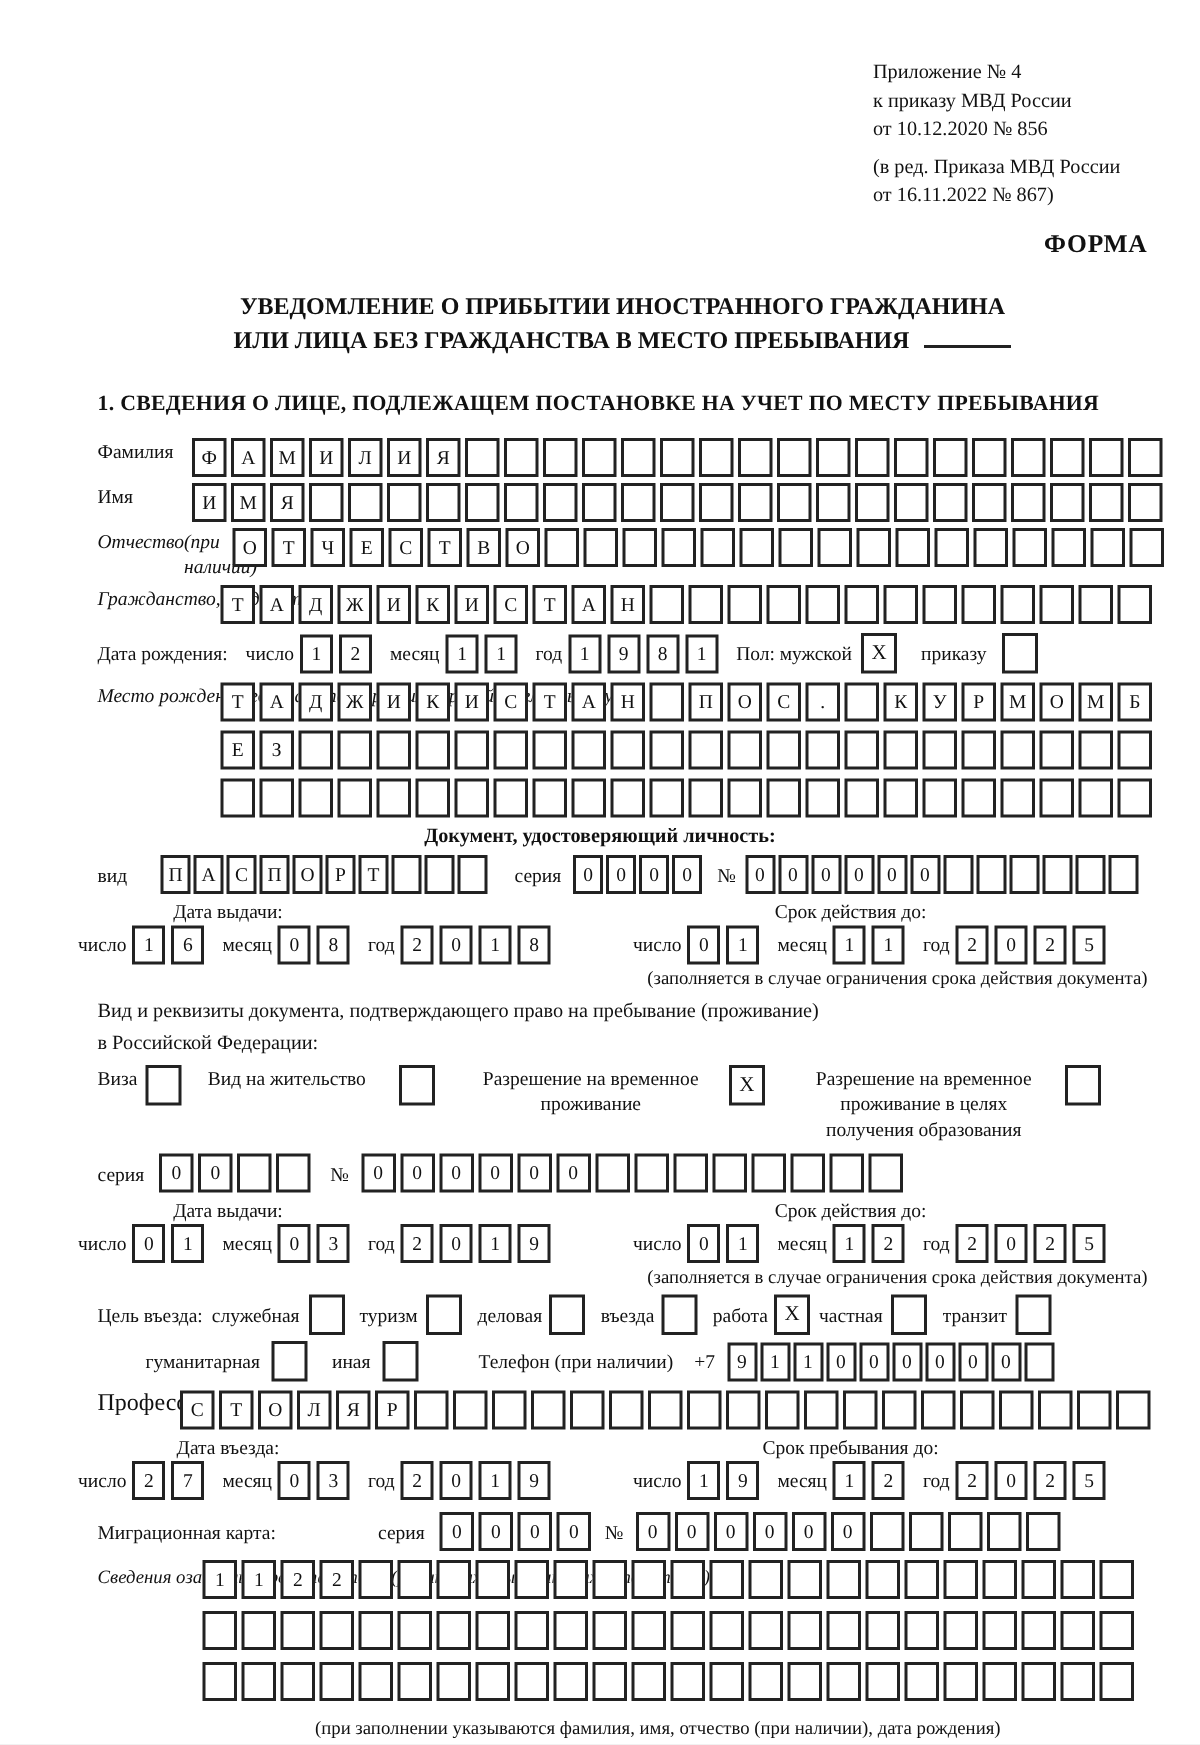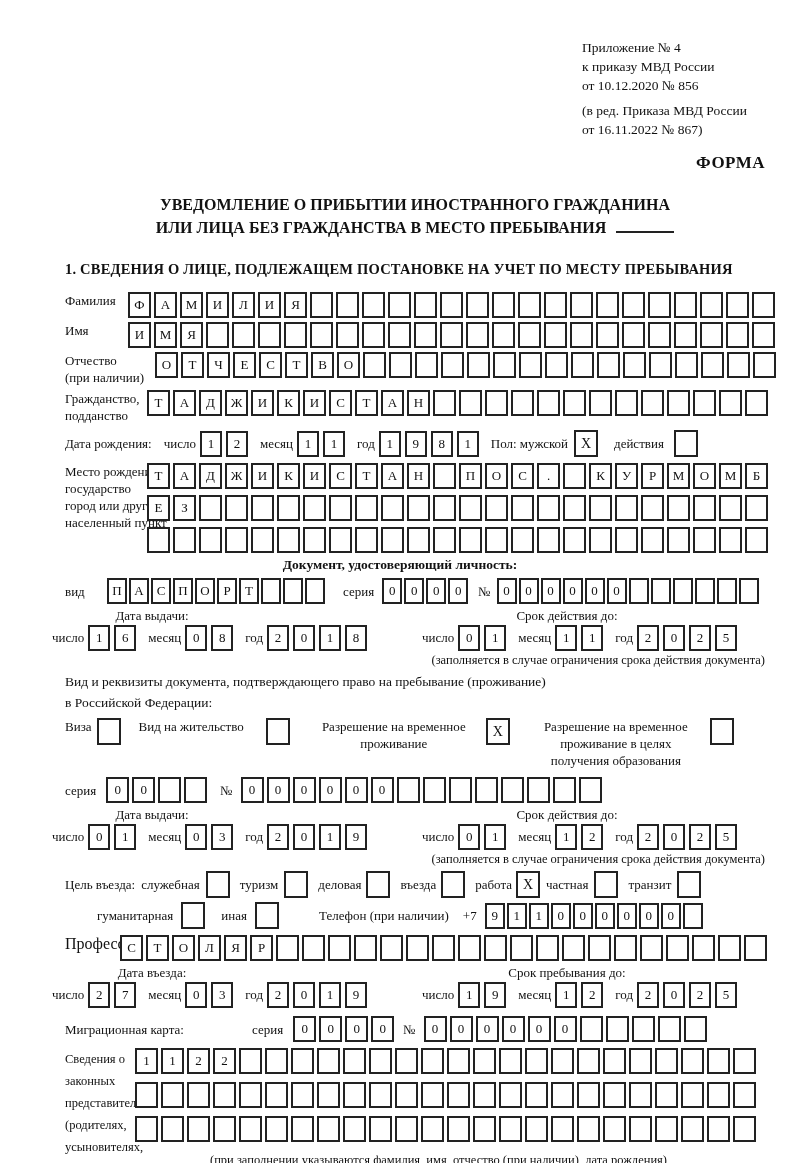--- a/index.html
+++ b/index.html
@@ -12,21 +12,21 @@
   .refblock{margin-left:517px;font-size:13.5px;line-height:19px;}
   .refblock .grp2{margin-top:6px;}
   .forma{text-align:right;font-weight:bold;font-size:17px;margin-top:14px;letter-spacing:.5px;}
   
   .title{text-align:center;font-weight:bold;font-size:16px;line-height:23px;margin-top:20px;}
   .blank{display:inline-block;width:58px;border-bottom:2px solid #222;height:14px;margin-left:10px;}
   .sec1{font-weight:bold;font-size:14.5px;margin-top:22px;margin-bottom:14px;letter-spacing:.2px;}
   
   .row{display:flex;align-items:flex-start;margin-bottom:4px;font-size:13px;line-height:17px;}
   .lbl{flex:none;}
-  .stack{display:flex;flex-direction:column;flex:none;}
+  .stack{display:flex;flex-direction:row;flex:none;font-style:italic;}
   .boxes{display:flex;flex:none;}
   .bx{flex:none;display:inline-block;width:19px;height:22px;border:2px solid #222;
       margin-right:3px;text-align:center;font-size:13px;line-height:22px;background:#fff;}
   .compact .bx{width:16px;margin-right:2px;}
   .cb{flex:none;display:inline-block;width:20px;height:23px;border:2px solid #222;
       text-align:center;font-size:14px;line-height:23px;background:#fff;}
   .w63{width:63px;} .w90{width:90px;} .w82{width:82px;}
   .w55{width:55px;} .w70{width:70px;}
   .colrows{display:flex;flex-direction:column;gap:6px;}
   .center-bold{font-weight:bold;font-size:13.5px;text-align:center;margin:4px 30px 5px 0;}
@@ -216,21 +216,21 @@
       <span class="dlbl">год</span>
       <span class="boxes">
           <span class="bx">1</span>
           <span class="bx">9</span>
           <span class="bx">8</span>
           <span class="bx">1</span>
         </span>
     </span>
     <span class="lbl" style="margin:0 6px 0 8px;">Пол: мужской</span>
     <span class="cb">X</span>
-    <span class="lbl" style="margin:0 10px 0 16px;">действия</span>
+    <span class="lbl" style="margin:0 10px 0 16px;">приказу</span>
     <span class="cb"></span>
   </div>
 
   <div class="row mt6">
     <span class="stack w82" style="white-space:nowrap;">
       <span>Место рождения:</span>
       <span>государство</span>
       <span>город или другой</span>
       <span>населенный пункт</span>
     </span>

